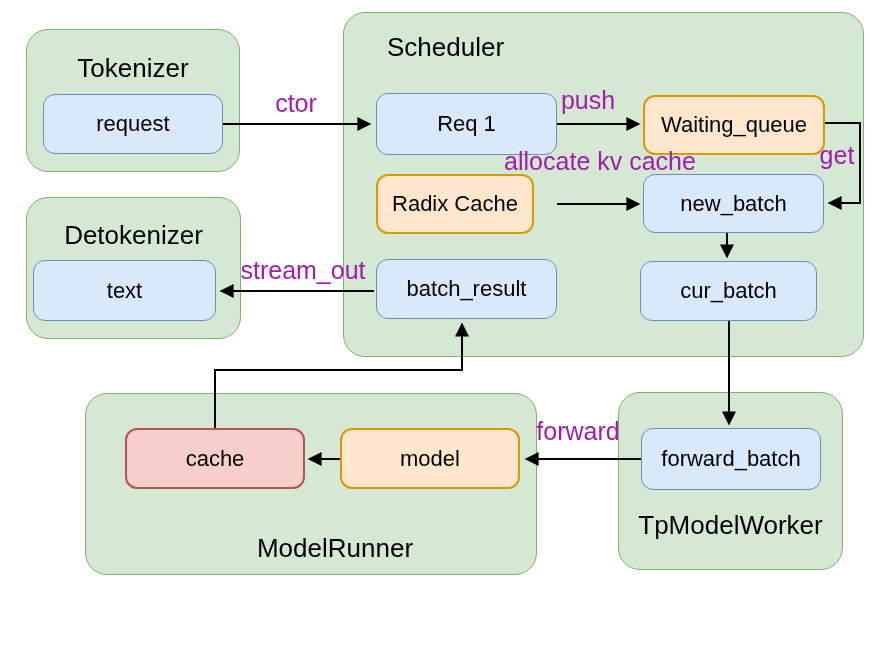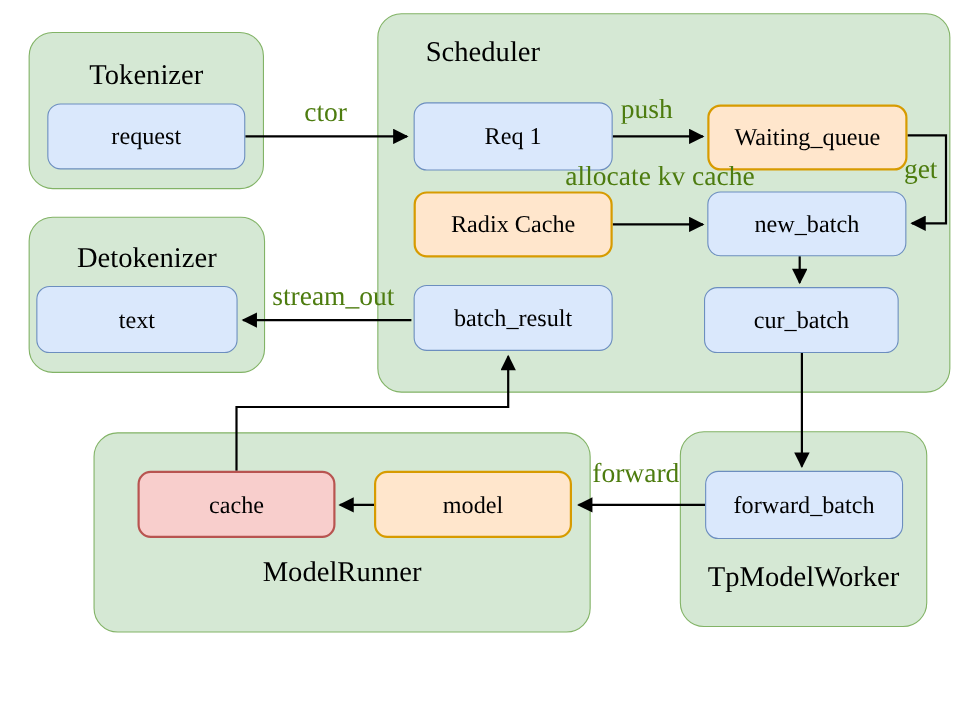--- a/index.html
+++ b/index.html
@@ -7,21 +7,21 @@
     margin: 0;
     padding: 0;
     background: #ffffff;
   }
   .canvas {
     position: relative;
     width: 882px;
     height: 650px;
     background: #ffffff;
     overflow: hidden;
-    font-family: Liberation Serif, serif;
+    font-family: Liberation Sans, sans-serif;
     color: #000000;
   }
   .container-box {
     position: absolute;
     background: #d5e8d4;
     border: 1.6px solid #82b366;
     border-radius: 22px;
     box-sizing: border-box;
   }
   .ctitle {
@@ -62,42 +62,42 @@
     stroke: #000000;
     stroke-width: 2;
   }
   .edge-label {
     position: absolute;
     transform: translateX(-50%);
     font-size: 25px;
     line-height: 26px;
     white-space: nowrap;
     z-index: 4;
-    color: #4d7c0f;
+    color: #a21caf;
   }
 </style>
 </head>
 <body>
 
 <div class="canvas">
 
   <div class="container-box" style="left:26px; top:29px; width:214px; height:143px;">
     <div class="ctitle centered" style="top:24px;">Tokenizer</div>
   </div>
 
   <div class="container-box" style="left:26px; top:197px; width:215px; height:142px;">
     <div class="ctitle centered" style="top:23px;">Detokenizer</div>
   </div>
 
   <div class="container-box" style="left:343px; top:12px; width:521px; height:345px;">
     <div class="ctitle" style="left:43px; top:20px;">Scheduler</div>
   </div>
 
   <div class="container-box" style="left:85px; top:393px; width:452px; height:182px;">
-    <div class="ctitle centered" style="bottom:40px;">ModelRunner</div>
+    <div class="ctitle centered" style="bottom:12px;padding-left:24px;">ModelRunner</div>
   </div>
 
   <div class="container-box" style="left:618px; top:392px; width:225px; height:178px;">
     <div class="ctitle centered" style="bottom:30px;">TpModelWorker</div>
   </div>
 
   <svg class="arrows" width="882" height="650" viewBox="0 0 882 650">
     <defs>
       <marker id="ah" viewBox="0 0 10 10" refX="9" refY="5" markerWidth="8" markerHeight="7" orient="auto-start-reverse">
         <path d="M0,0 L10,5 L0,10 z" fill="#000000"></path>
@@ -124,21 +124,21 @@
   </div>
 
   <div class="node blue" style="left:376px; top:93px; width:181px; height:62px;">
     <span>Req 1</span>
   </div>
 
   <div class="node orange" style="left:643px; top:95px; width:182px; height:60px;">
     <span>Waiting_queue</span>
   </div>
 
-  <div class="node orange" style="left:376px; top:174px; width:181px; height:60px;">
+  <div class="node orange" style="left:376px; top:174px; width:158px; height:60px;">
     <span>Radix Cache</span>
   </div>
 
   <div class="node blue" style="left:643px; top:174px; width:181px; height:59px;">
     <span>new_batch</span>
   </div>
 
   <div class="node blue" style="left:376px; top:259px; width:181px; height:60px;">
     <span>batch_result</span>
   </div>

